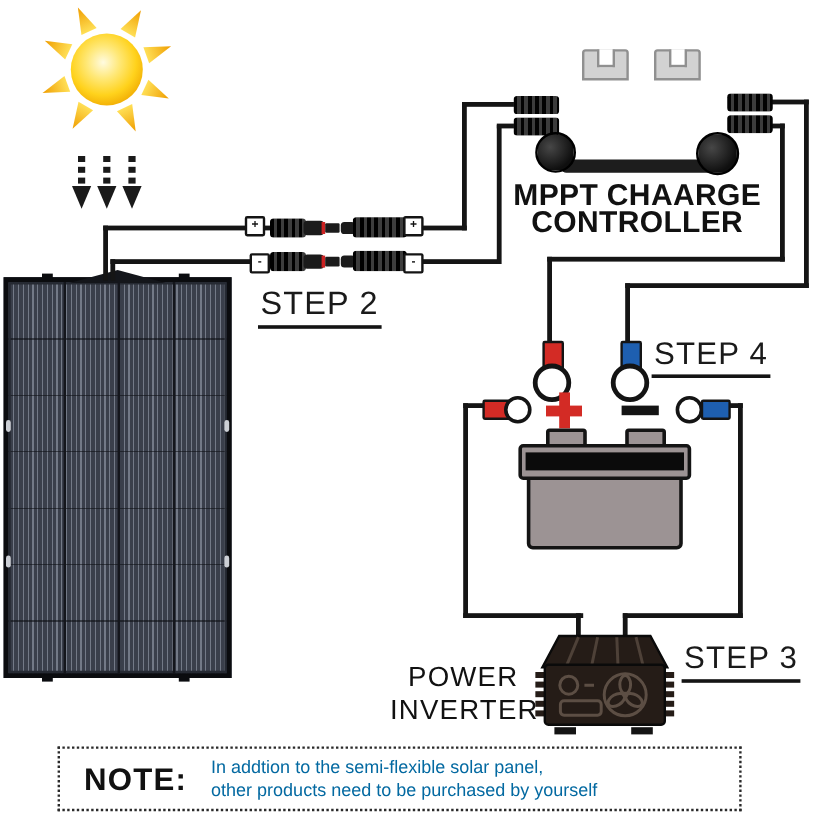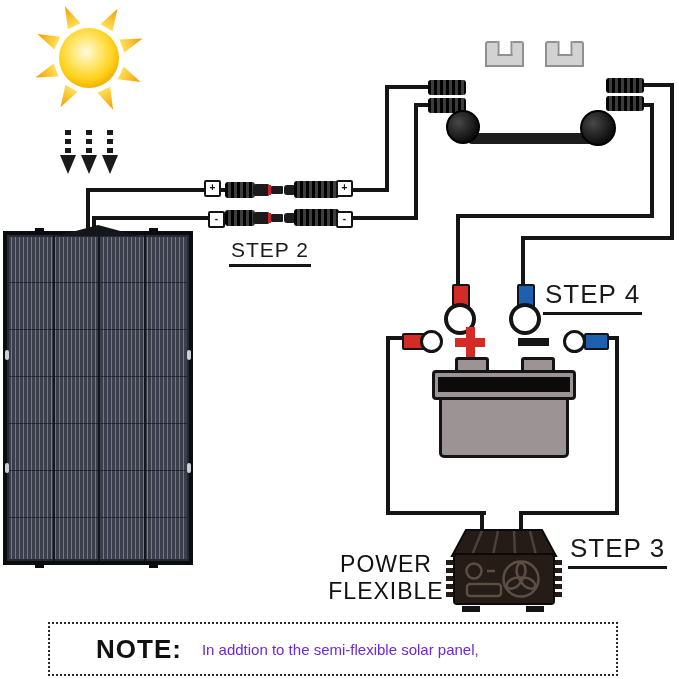--- a/index.html
+++ b/index.html
@@ -48,22 +48,22 @@
   .mi-notch{position:absolute;left:50%;top:-2px;transform:translateX(-50%);width:11px;height:13px;
             background:#fff;border:2px solid #909090;border-top:none;}
   .stub{position:absolute;width:38px;height:15px;background:#141414;border-radius:3px;
         background-image:repeating-linear-gradient(90deg,rgba(0,0,0,.9) 0 3px,#3c3c3c 3px 6px);}
   .gland{position:absolute;border-radius:50%;background:radial-gradient(circle at 35% 35%,#474747,#0f0f0f 70%);
          border:2px solid #000;}
   .screw{position:absolute;width:3px;height:3px;border-radius:50%;background:#8e8e8e;}
   
   .note{position:absolute;left:48px;top:622px;width:566px;height:50px;border:2px dotted #2a2a2a;
         display:flex;align-items:center;}
-  .note-h{font-size:26px;font-weight:bold;letter-spacing:1px;margin-left:46px;color:#111;}
-  .note-t{font-size:15px;line-height:19px;margin-left:20px;color:#6d28d9;}
+  .note-h{font-size:26px;font-weight:bold;letter-spacing:1px;margin-left:20px;color:#111;}
+  .note-t{font-size:15px;line-height:19px;margin-left:20px;color:#0369a1;}
 </style>
 </head>
 <body>
 
 <div class="canvas">
 
   <svg class="abs" style="left:26px;top:2px" width="132" height="120" viewBox="0 0 132 120">
     <defs>
       <radialGradient id="sg" cx="45%" cy="40%" r="65%">
         <stop offset="0%" stop-color="#fffbe0"></stop>
@@ -177,37 +177,41 @@
   <div>
     <div class="seg" style="left:284px;top:213px;width:12px;height:10px"></div>
     <div class="seg ridged" style="left:294px;top:209px;width:45px;height:17px"></div>
   </div>
 
   <div class="tag" style="left:204px;top:180px">+</div>
   <div class="tag" style="left:336px;top:180px">+</div>
   <div class="tag" style="left:208px;top:211px">-</div>
   <div class="tag" style="left:336px;top:211px">-</div>
 
-  <div class="step" style="left:229px;top:238px;font-size:21px">STEP 2</div>
+  <div class="step" style="left:215px;top:238px;font-size:27px">STEP 2</div>
 
   <div class="abs" style="left:428px;top:38px;width:216px;height:110px">
     <div class="mi-tab" style="left:57px;top:3px">
         <div class="mi-notch"></div>
       </div>
     <div class="mi-tab" style="left:117px;top:3px">
         <div class="mi-notch"></div>
       </div>
     <div class="abs" style="left:40px;top:95px;width:128px;height:11px;background:#1d1d1d;border-radius:0 0 4px 4px;"></div>
     <div class="stub" style="left:0;top:42px"></div>
     <div class="stub" style="left:0;top:60px"></div>
     <div class="stub" style="left:178px;top:40px"></div>
     <div class="stub" style="left:178px;top:58px"></div>
     <div class="gland" style="left:18px;top:72px;width:30px;height:30px"></div>
     <div class="gland" style="left:152px;top:72px;width:32px;height:32px"></div>
   </div>
+  <div class="controller" style="left:400px;top:152px;width:262px">
+    <div>MPPT CHAARGE</div>
+    <div>CONTROLLER</div>
+  </div>
 
   <div class="step" style="left:543px;top:279px">STEP 4</div>
 
   <div>
     <div class="crimp" style="left:452px;top:284px;width:14px;height:23px;background:#d32b25"></div>
     <div class="ring" style="left:444px;top:303px;width:24px;height:24px;border:4px solid #141414"></div>
   </div>
   <div>
     <div class="crimp" style="left:517px;top:284px;width:14px;height:23px;background:#1e5fb0"></div>
     <div class="ring" style="left:509px;top:303px;width:24px;height:24px;border:4px solid #141414"></div>
@@ -266,24 +270,25 @@
       <ellipse cx="75" cy="46.5" rx="4.5" ry="7.5"></ellipse>
       <ellipse cx="75" cy="46.5" rx="4.5" ry="7.5" transform="rotate(120 75 55)"></ellipse>
       <ellipse cx="75" cy="46.5" rx="4.5" ry="7.5" transform="rotate(240 75 55)"></ellipse>
     </g>
     <circle cx="75" cy="55" r="2.5" fill="#5c4e44"></circle>
     <rect x="16" y="82" width="18" height="6" fill="#141414"></rect>
     <rect x="80" y="82" width="18" height="6" fill="#141414"></rect>
   </svg>
   <div class="biglabel" style="left:325px;top:551px;width:122px;line-height:27px">
     <div>POWER</div>
-    <div>FLEXIBLE</div>
+    <div>INVERTER</div>
   </div>
   <div class="step" style="left:568px;top:533px">STEP 3</div>
 
   <div class="note">
     <div class="note-h">NOTE:</div>
     <div class="note-t">
       <div>In addtion to the semi-flexible solar panel,</div>
+      <div>other products need to be purchased by yourself</div>
     </div>
   </div>
 
 </div>
 
 </body></html>

